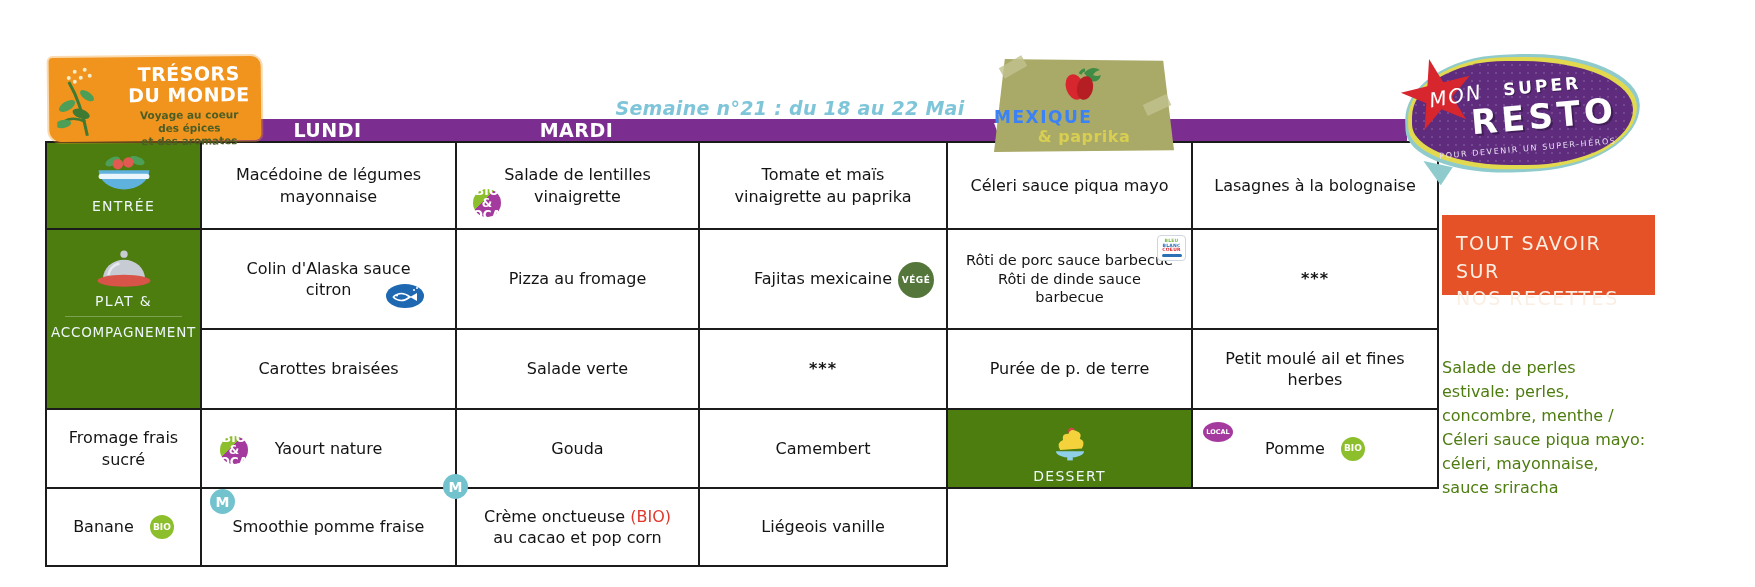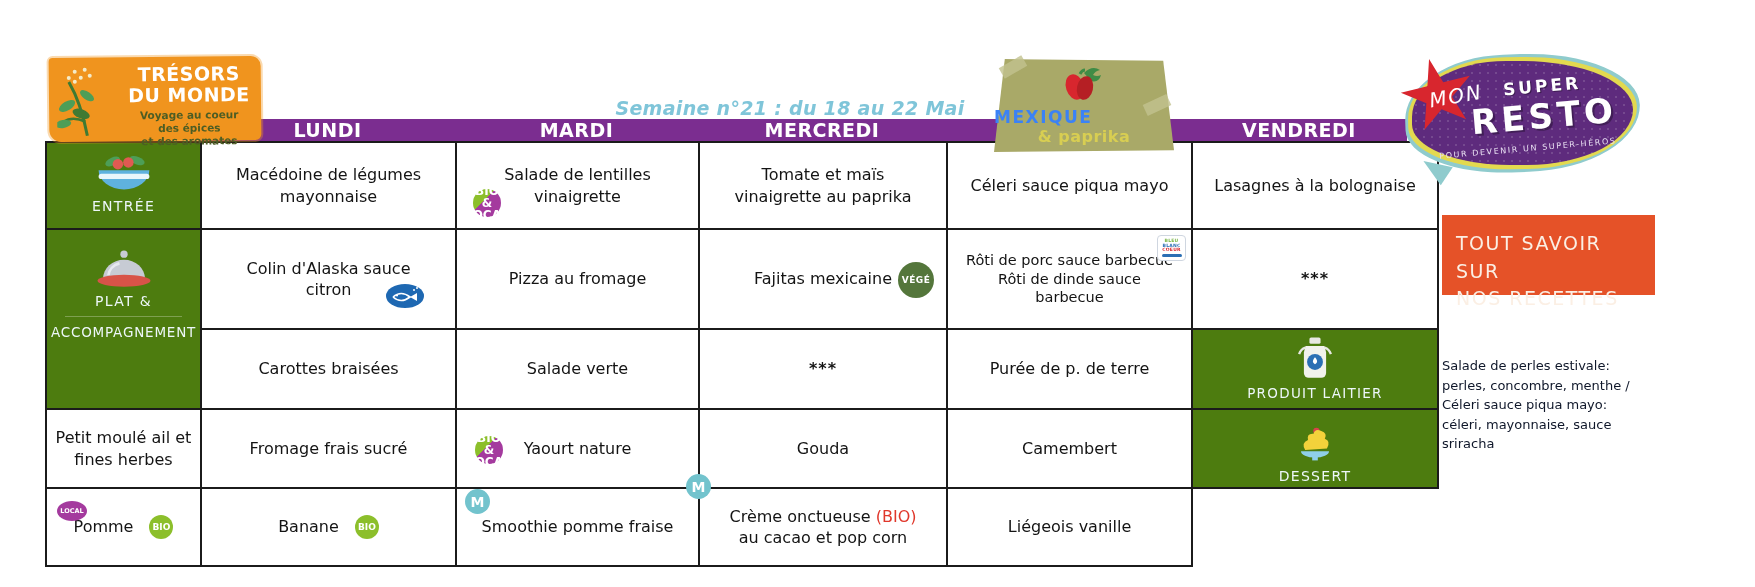--- a/index.html
+++ b/index.html
@@ -97,22 +97,22 @@
      align-items:center;justify-content:center;line-height:1.05;font-weight:bold;}
   .bbc i{font-style:normal;font-size:4.5px;letter-spacing:.2px;}
   .bbc .l1{color:#7AB648}.bbc .l2{color:#2B6FB4}.bbc .l3{color:#D8262E}
   .bbc .wave{width:20px;height:3px;border-radius:2px;background:#2B6FB4;margin-top:1px;}
   .dessert-row{display:flex;flex-direction:row;align-items:center;gap:16px;}
 
   
   .cta{position:absolute;left:1442px;top:215px;width:213px;height:80px;background:#E55228;
        color:#FBEFE4;box-sizing:border-box;padding:15px 14px;font-size:19px;line-height:1.45;
        letter-spacing:1.5px;cursor:pointer;}
-  .note{position:absolute;left:1442px;top:356px;width:205px;font-size:13px;line-height:1.5;
-        color:#0f172a;}
+  .note{position:absolute;left:1442px;top:356px;width:205px;font-size:16px;line-height:1.5;
+        color:#4d7c0f;}
 </style>
 </head>
 <body>
 
 <div class="page">
 
   <div class="tresors">
     <svg width="62" height="76" viewBox="0 0 62 76">
       <path d="M30 74 C26 52 20 34 12 20" stroke="#3F7A33" stroke-width="3" fill="none"></path>
       <path d="M28 60 C20 56 12 56 6 60" stroke="#3F7A33" stroke-width="2.5" fill="none"></path>
@@ -136,21 +136,20 @@
         <div>et des aromates</div>
       </div>
     </div>
   </div>
 
   <div class="week">Semaine n°21 : du 18 au 22 Mai 2026</div>
 
   <div class="daybar">
     <span class="d0">LUNDI</span>
     <span class="d1">MARDI</span>
-    <span class="d2">MERCREDI</span>
     <span class="d3"></span>
     <span class="d4">VENDREDI</span>
   </div>
 
   <div class="mex">
     <div class="shape"></div>
     <div class="tape1"></div>
     <div class="tape2"></div>
     <svg width="48" height="42" viewBox="0 0 48 42">
       <path d="M24 10 q8 -8 16 -3 q-5 1 -7 5 q4 2 8 0 q-2 8 -10 6" fill="#3F8C46"></path>
@@ -260,31 +259,20 @@
     <div class="cell">
       <div>Salade verte</div>
     </div>
     <div class="cell">
       <div class="stars">***</div>
     </div>
     <div class="cell">
       <div>Purée de p. de terre</div>
     </div>
 
-    <div class="cell side" style="padding-top:5px;">
-      <svg width="36" height="46" viewBox="0 0 44 58">
-        <path d="M10 16 q-6 2 -8 8" stroke="#E8E8E2" stroke-width="3" fill="none"></path>
-        <path d="M34 16 q6 2 8 8" stroke="#E8E8E2" stroke-width="3" fill="none"></path>
-        <rect x="15" y="3" width="14" height="8" rx="2" fill="#E8E8E2"></rect>
-        <path d="M10 14 h24 l2 8 v26 a6 6 0 0 1 -6 6 h-16 a6 6 0 0 1 -6 -6 v-26 z" fill="#F2F2EC"></path>
-        <circle cx="22" cy="34" r="10" fill="#2B6FB4"></circle>
-        <path d="M22 28 c3 4 4 6 0 9 c-4 -3 -3 -5 0 -9" fill="#fff"></path>
-      </svg>
-      <div class="lbl" style="font-size:13.5px;">PRODUIT LAITIER</div>
-    </div>
     <div class="cell">
       <div class="mw190">Petit moulé ail et fines herbes</div>
     </div>
     <div class="cell">
       <div>Fromage frais sucré</div>
     </div>
     <div class="cell">
       <span class="round biolocal" style="left:18px;top:26px;">
         <i style="font-style:normal">BIO &amp;</i>
         <i style="font-style:normal">LOCAL</i>

